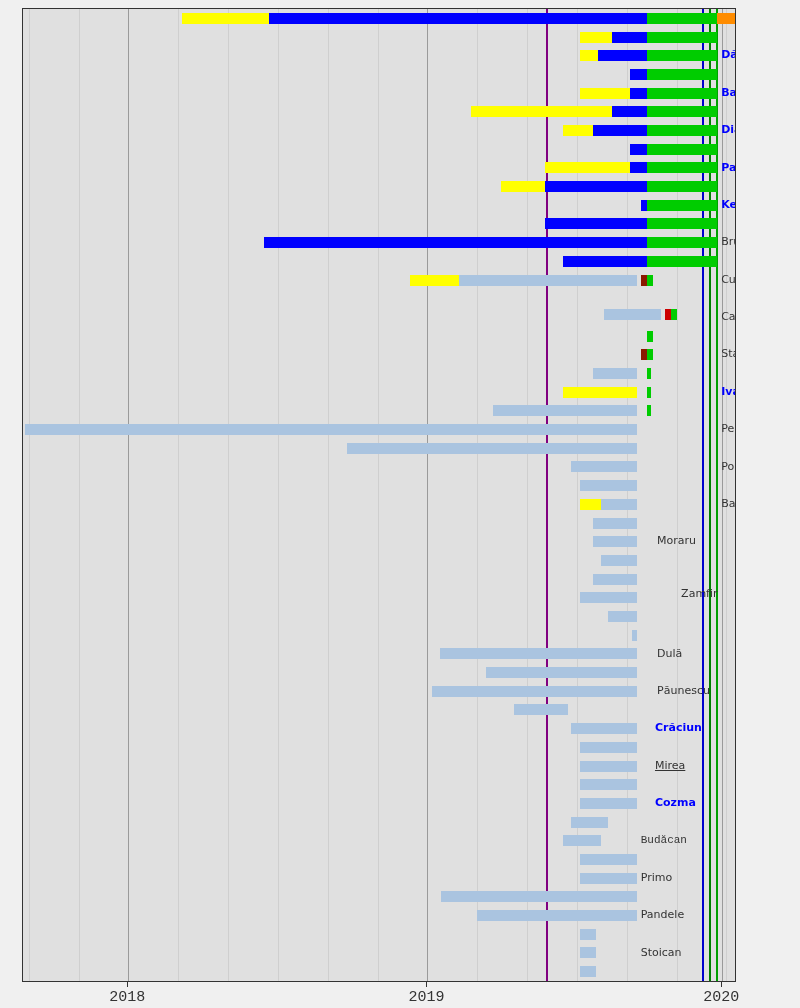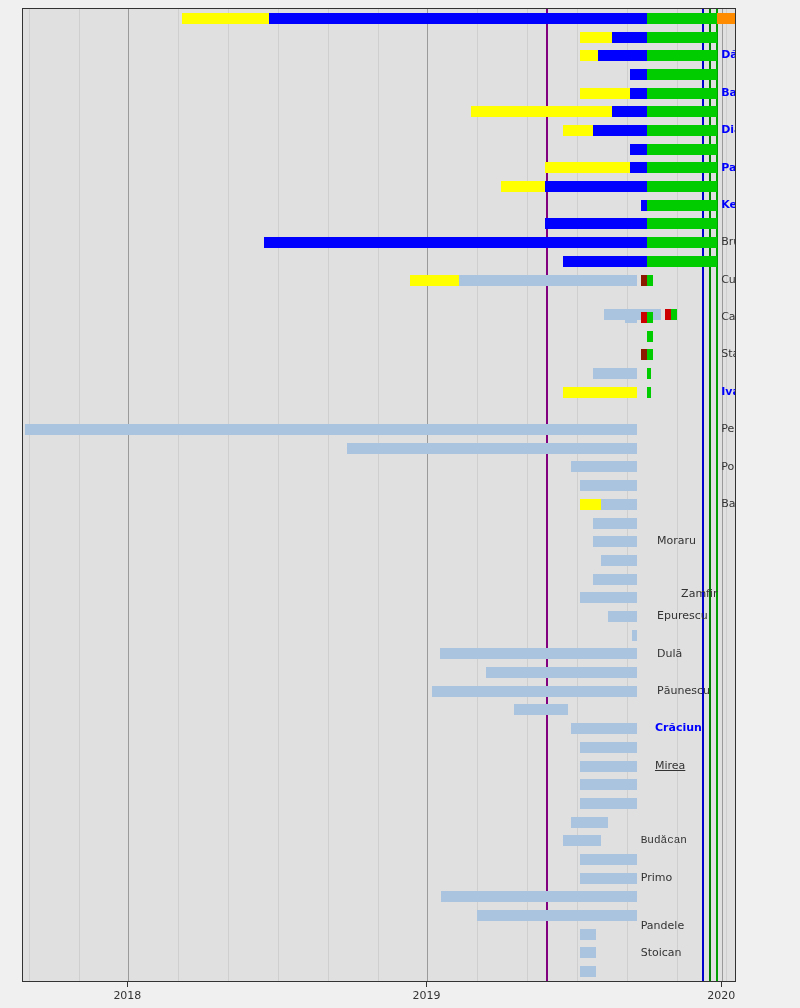--- a/index.html
+++ b/index.html
@@ -33,22 +33,22 @@
     height:18px;
     white-space:nowrap;
     color:#333;
   }
   .label.hl{color:#0000ff;font-weight:bold;}
   .axis{
     position:absolute;left:22px;top:982px;width:714px;height:26px;
   }
   .tick{position:absolute;top:0;width:1px;height:5px;background:#333;}
   .ticklabel{
-    position:absolute;top:7px;font-size:11px;color:#333;
-    transform:translateX(-50%);white-space:nowrap;
+    position:absolute;top:7px;font-size:15px;color:#333;
+    transform:translateX(-50%);white-space:nowrap;font-family:Liberation Mono, monospace;
   }
 </style>
 </head>
 <body>
 
 <div id="chart-root">
   <div class="plot" id="plot">
       <div class="gridline minor" style="left: 5.696px;"></div>
       <div class="gridline minor" style="left: 55.536px;"></div>
       <div class="gridline minor" style="left: 105.376px;"></div>
@@ -155,56 +155,55 @@
         <div class="bar" style="left: 618.016px; width: 6.408px; background: rgb(139, 26, 0); top: 3.84615px;"></div>
         <div class="bar" style="left: 624.424px; width: 5.696px; background: rgb(0, 204, 0); top: 3.84615px;"></div>
         <div class="label" style="left: 634.12px; top: 261.692px; height: 18.6923px; line-height: 18.6923px;">Moraru</div>
       </div>
       <div class="row" style="top: 296px; height: 18.6923px; margin-left: 24px;">
         <div class="bar" style="left: 557.496px; width: 56.248px; background: rgb(170, 196, 224); top: 3.84615px;"></div>
         <div class="bar" style="left: 618.016px; width: 6.408px; background: rgb(204, 0, 0); top: 3.84615px;"></div>
         <div class="bar" style="left: 624.424px; width: 5.696px; background: rgb(0, 204, 0); top: 3.84615px;"></div>
         <div class="label" style="left: 634.12px; top: 280.385px; height: 18.6923px; line-height: 18.6923px;">Zamfir</div>
       </div>
-      <div class="row" style="top: 299.077px; height: 18.6923px;">
-        <div class="bar" style="left: 601.64px; width: 12.104px; background: rgb(170, 196, 224); top: 3.84615px;"></div>
-        <div class="bar" style="left: 618.016px; width: 6.408px; background: rgb(204, 0, 0); top: 3.84615px;"></div>
-        <div class="bar" style="left: 624.424px; width: 5.696px; background: rgb(0, 204, 0); top: 3.84615px;"></div>
-        <div class="label" style="left: 634.12px; top: 299.077px; height: 18.6923px; line-height: 18.6923px;">Epurescu</div>
-      </div>
       <div class="row" style="top: 317.769px; height: 18.6923px;">
         <div class="bar" style="left: 624.424px; width: 5.696px; background: rgb(0, 204, 0); top: 3.84615px;"></div>
         <div class="label" style="left: 634.12px; top: 317.769px; height: 18.6923px; line-height: 18.6923px;">Dulă</div>
       </div>
       <div class="row" style="top: 336.462px; height: 18.6923px;">
         <div class="bar" style="left: 618.016px; width: 6.408px; background: rgb(139, 26, 0); top: 3.84615px;"></div>
         <div class="bar" style="left: 624.424px; width: 5.696px; background: rgb(0, 204, 0); top: 3.84615px;"></div>
         <div class="label" style="left: 634.12px; top: 336.462px; height: 18.6923px; line-height: 18.6923px;">Păunescu</div>
       </div>
       <div class="row" style="top: 355.154px; height: 18.6923px;">
         <div class="bar" style="left: 569.6px; width: 44.144px; background: rgb(170, 196, 224); top: 3.84615px;"></div>
         <div class="bar" style="left: 624.424px; width: 3.56px; background: rgb(0, 204, 0); top: 3.84615px;"></div>
         <div class="label hl" style="left: 631.984px; top: 355.154px; height: 18.6923px; line-height: 18.6923px;">Crăciun</div>
       </div>
       <div class="row" style="top: 373.846px; height: 18.6923px;">
         <div class="bar" style="left: 539.696px; width: 74.048px; background: rgb(255, 255, 0); top: 3.84615px;"></div>
         <div class="bar" style="left: 624.424px; width: 3.56px; background: rgb(0, 204, 0); top: 3.84615px;"></div>
         <div class="label" style="left: 631.984px; top: 373.846px; height: 18.6923px; line-height: 18.6923px; text-decoration: underline;">Mirea</div>
       </div>
+      <div class="row" style="top: 392.538px; height: 18.6923px;">
+        <div class="bar" style="left: 469.92px; width: 143.824px; background: rgb(170, 196, 224); top: 3.84615px;"></div>
+        <div class="bar" style="left: 624.424px; width: 3.56px; background: rgb(0, 204, 0); top: 3.84615px;"></div>
+        <div class="label hl" style="left: 631.984px; top: 392.538px; height: 18.6923px; line-height: 18.6923px;">Cozma</div>
+      </div>
       <div class="row" style="top: 411.231px; height: 18.6923px;">
         <div class="bar" style="left: 2.136px; width: 611.608px; background: rgb(170, 196, 224); top: 3.84615px;"></div>
         <div class="label" style="left: 617.744px; top: 411.231px; height: 18.6923px; line-height: 18.6923px; font-family: Liberation Mono, monospace;">Budăcan</div>
       </div>
       <div class="row" style="top: 429.923px; height: 18.6923px; text-decoration: underline;">
         <div class="bar" style="left: 323.96px; width: 289.784px; background: rgb(170, 196, 224); top: 3.84615px;"></div>
         <div class="label" style="left: 617.744px; top: 429.923px; height: 18.6923px; line-height: 18.6923px;">Primo</div>
       </div>
       <div class="row" style="top: 448.615px; height: 18.6923px;">
         <div class="bar" style="left: 548.24px; width: 65.504px; background: rgb(170, 196, 224); top: 3.84615px;"></div>
-        <div class="label" style="left: 617.744px; top: 448.615px; height: 18.6923px; line-height: 18.6923px; margin-top: 11px;">Pandele</div>
+        <div class="label" style="left: 617.744px; top: 448.615px; height: 18.6923px; line-height: 18.6923px;">Pandele</div>
       </div>
       <div class="row" style="top: 467.308px; height: 18.6923px;">
         <div class="bar" style="left: 557.496px; width: 56.248px; background: rgb(170, 196, 224); top: 3.84615px;"></div>
         <div class="label" style="left: 617.744px; top: 467.308px; height: 18.6923px; line-height: 18.6923px;">Stoican</div>
       </div>
       <div class="row" style="top: 486px; height: 18.6923px;">
         <div class="bar" style="left: 557.496px; width: 20.648px; background: rgb(255, 255, 0); top: 3.84615px;"></div>
         <div class="bar" style="left: 578.144px; width: 35.6px; background: rgb(170, 196, 224); top: 3.84615px;"></div>
         <div class="label" style="left: 617.744px; top: 486px; height: 18.6923px; line-height: 18.6923px;">Pleșoianu</div>
       </div>

